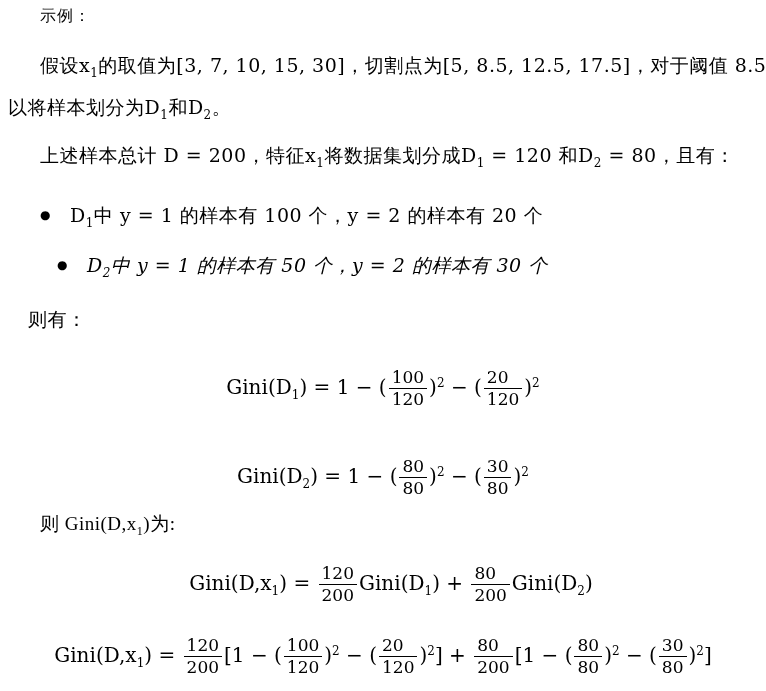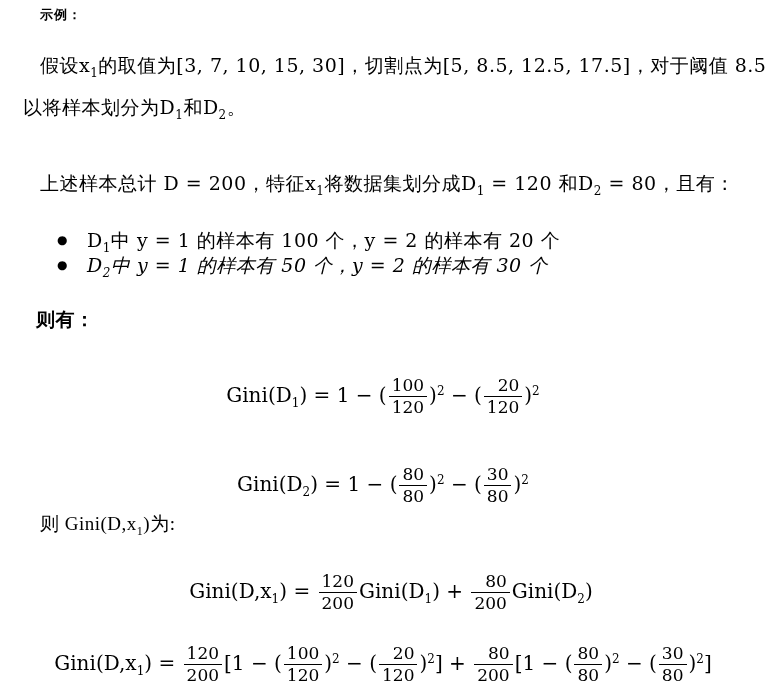--- a/index.html
+++ b/index.html
@@ -4,53 +4,53 @@
 <style>
   html,body{margin:0;padding:0;}
   body{
     width:766px;height:691px;
     background:#ffffff;color:#000000;
     font-family:"DejaVu Serif","Liberation Serif",serif;
     position:relative;overflow:hidden;
   }
   .abs{position:absolute;white-space:nowrap;}
   .cn{font-size:19px;letter-spacing:0.5px;}
-  .heading{font-weight:bold;font-size:13px;letter-spacing:1px;}
+  .heading{font-weight:normal;font-size:16px;letter-spacing:1px;}
   .formula{
     position:absolute;left:0;width:766px;
     text-align:center;font-size:20px;white-space:nowrap;
   }
-  .frac{display:inline-block;vertical-align:middle;text-align:right;margin:12px 2px;}
+  .frac{display:inline-block;vertical-align:middle;text-align:left;margin:4px 2px;}
   .frac .num,.frac .den{display:block;font-size:17px;line-height:1.25;padding:0 3px;}
   .frac .den{border-top:1.5px solid #000;}
   sub{font-size:12px;line-height:0;}
   sup{font-size:12px;line-height:0;}
   .bullet-row{position:absolute;white-space:nowrap;font-size:19px;letter-spacing:0.5px;}
   .bullet-marker{font-size:12px;vertical-align:3px;margin-right:19px;}
 </style>
 </head>
 <body>
 
 <div class="abs heading" style="left:40px;top:6px;">示例：</div>
 
 <div class="abs cn" style="left:40px;top:53px;">假设x<sub>1</sub>的取值为[3, 7, 10, 15, 30]，切割点为[5, 8.5, 12.5, 17.5]，对于阈值 8.5，则可</div>
 
-<div class="abs cn" style="left:23px;top:95px;text-align:right;">以将样本划分为D<sub>1</sub>和D<sub>2</sub>。</div>
+<div class="abs cn" style="left:8px;top:95px;text-align:right;">以将样本划分为D<sub>1</sub>和D<sub>2</sub>。</div>
 
-<div class="abs cn" style="left:40px;top:143px;margin-top:28px;">上述样本总计 D = 200，特征x<sub>1</sub>将数据集划分成D<sub>1</sub> = 120 和D<sub>2</sub> = 80，且有：</div>
+<div class="abs cn" style="left:40px;top:143px;">上述样本总计 D = 200，特征x<sub>1</sub>将数据集划分成D<sub>1</sub> = 120 和D<sub>2</sub> = 80，且有：</div>
 
-<div class="bullet-row" style="left:57px;top:203px;margin-top:25px;">
+<div class="bullet-row" style="left:40px;top:203px;">
   <span class="bullet-marker">●</span><span>D<sub>1</sub>中 y = 1 的样本有 100 个，y = 2 的样本有 20 个</span>
 </div>
 
 <div class="bullet-row" style="left:57px;top:253px;font-style:italic;">
   <span class="bullet-marker">●</span><span>D<sub>2</sub>中 y = 1 的样本有 50 个，y = 2 的样本有 30 个</span>
 </div>
 
-<div class="abs cn" style="left:36px;top:307px;font-weight:bold;">则有：</div>
+<div class="abs cn" style="left:28px;top:307px;">则有：</div>
 
 <div class="formula" style="top:363px;">Gini(D<sub>1</sub>) = 1 − (<span class="frac"><span class="num">100</span><span class="den">120</span></span>)<sup>2</sup> − (<span class="frac"><span class="num">20</span><span class="den">120</span></span>)<sup>2</sup></div>
 
 <div class="formula" style="top:452px;">Gini(D<sub>2</sub>) = 1 − (<span class="frac"><span class="num">80</span><span class="den">80</span></span>)<sup>2</sup> − (<span class="frac"><span class="num">30</span><span class="den">80</span></span>)<sup>2</sup></div>
 
 <div class="abs cn" style="left:40px;top:511px;font-family:Liberation Serif, serif;">则 Gini(D,x<sub>1</sub>)为:</div>
 
 <div class="formula" style="top:559px;padding-left:8px;">Gini(D,x<sub>1</sub>) = <span class="frac"><span class="num">120</span><span class="den">200</span></span>Gini(D<sub>1</sub>) + <span class="frac"><span class="num">80</span><span class="den">200</span></span>Gini(D<sub>2</sub>)</div>
 
 <div class="formula" style="top:631px;">Gini(D,x<sub>1</sub>) = <span class="frac"><span class="num">120</span><span class="den">200</span></span>[1 − (<span class="frac"><span class="num">100</span><span class="den">120</span></span>)<sup>2</sup> − (<span class="frac"><span class="num">20</span><span class="den">120</span></span>)<sup>2</sup>] + <span class="frac"><span class="num">80</span><span class="den">200</span></span>[1 − (<span class="frac"><span class="num">80</span><span class="den">80</span></span>)<sup>2</sup> − (<span class="frac"><span class="num">30</span><span class="den">80</span></span>)<sup>2</sup>]</div>

